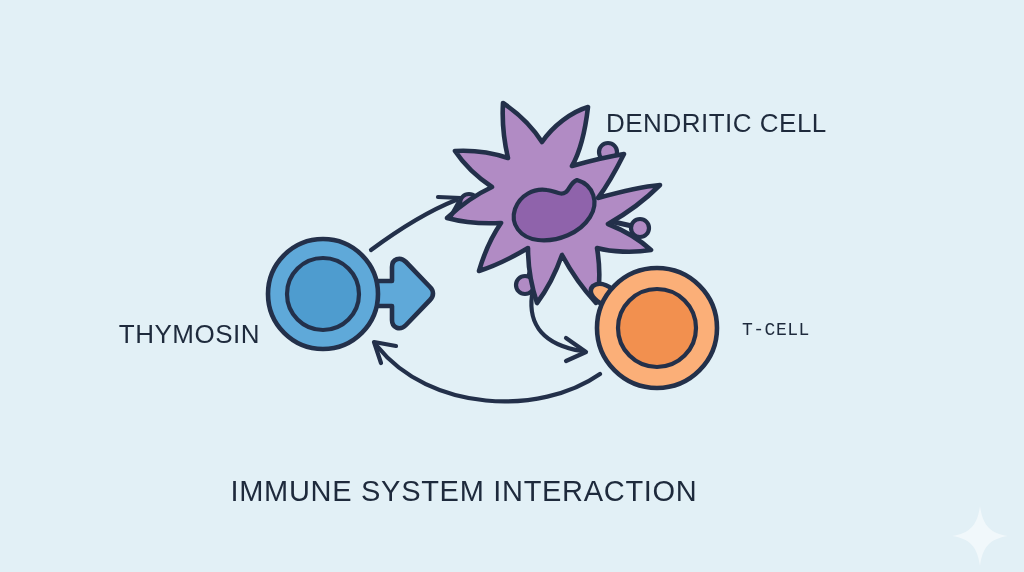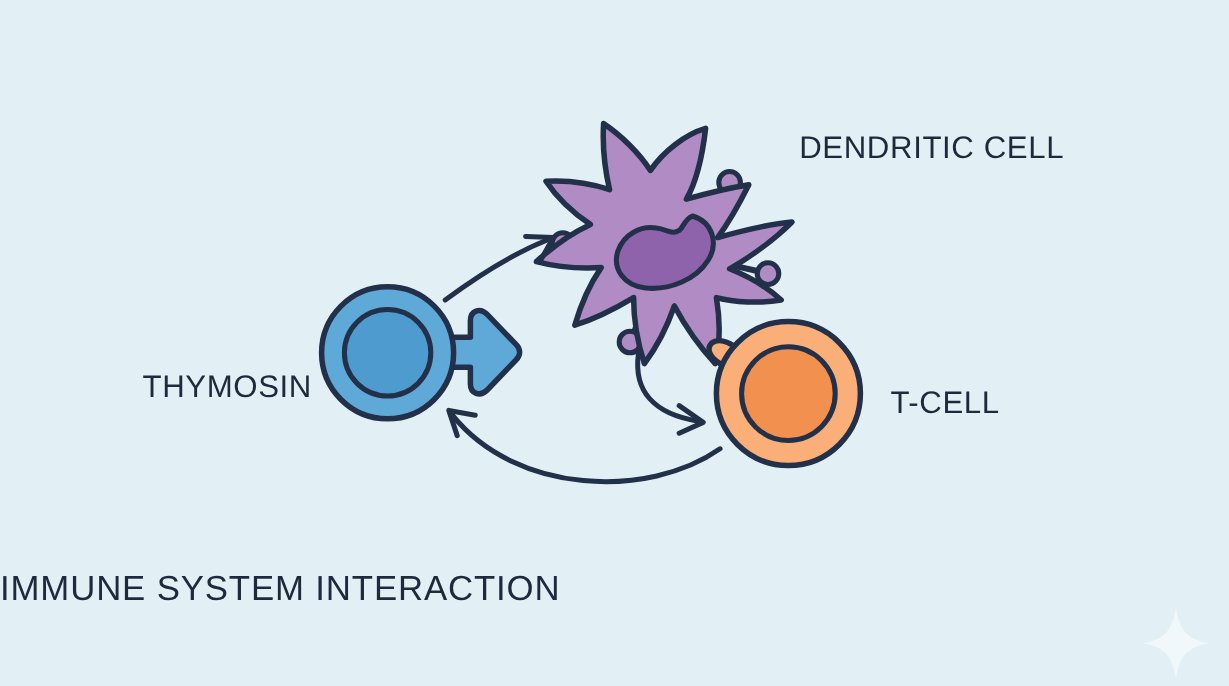--- a/index.html
+++ b/index.html
@@ -28,39 +28,41 @@
     position: absolute;
     color: #1e2a3c;
     font-family: "Liberation Sans", sans-serif;
     font-weight: 400;
     letter-spacing: 0.5px;
     white-space: pre;
     line-height: 1.22;
   }
   #label-thymosin {
     left: 60px;
-    top: 244px;
+    top: 256px;
     width: 200px;
     text-align: right;
     font-size: 26px;
   }
   #label-dendritic {
-    left: 666px;
+    left: 606px;
     top: 108px;
     font-size: 26px;
   }
   #label-tcell {
     left: 742px;
     top: 320px;
-    font-size: 26px;
+    font-size: 18px;
+    font-family: Liberation Mono, monospace;
   }
   #caption-title {
     left: 0;
     top: 474px;
     width: 928px;
+    text-align: center;
     font-size: 29px;
     letter-spacing: 0.7px;
   }
 </style>
 </head>
 <body>
 
 <div id="stage" style="width: 1024px; height: 572px; background: rgb(226, 240, 246);">
 
   <svg id="diagram-svg" viewBox="0 0 1024 572" xmlns="http://www.w3.org/2000/svg">

